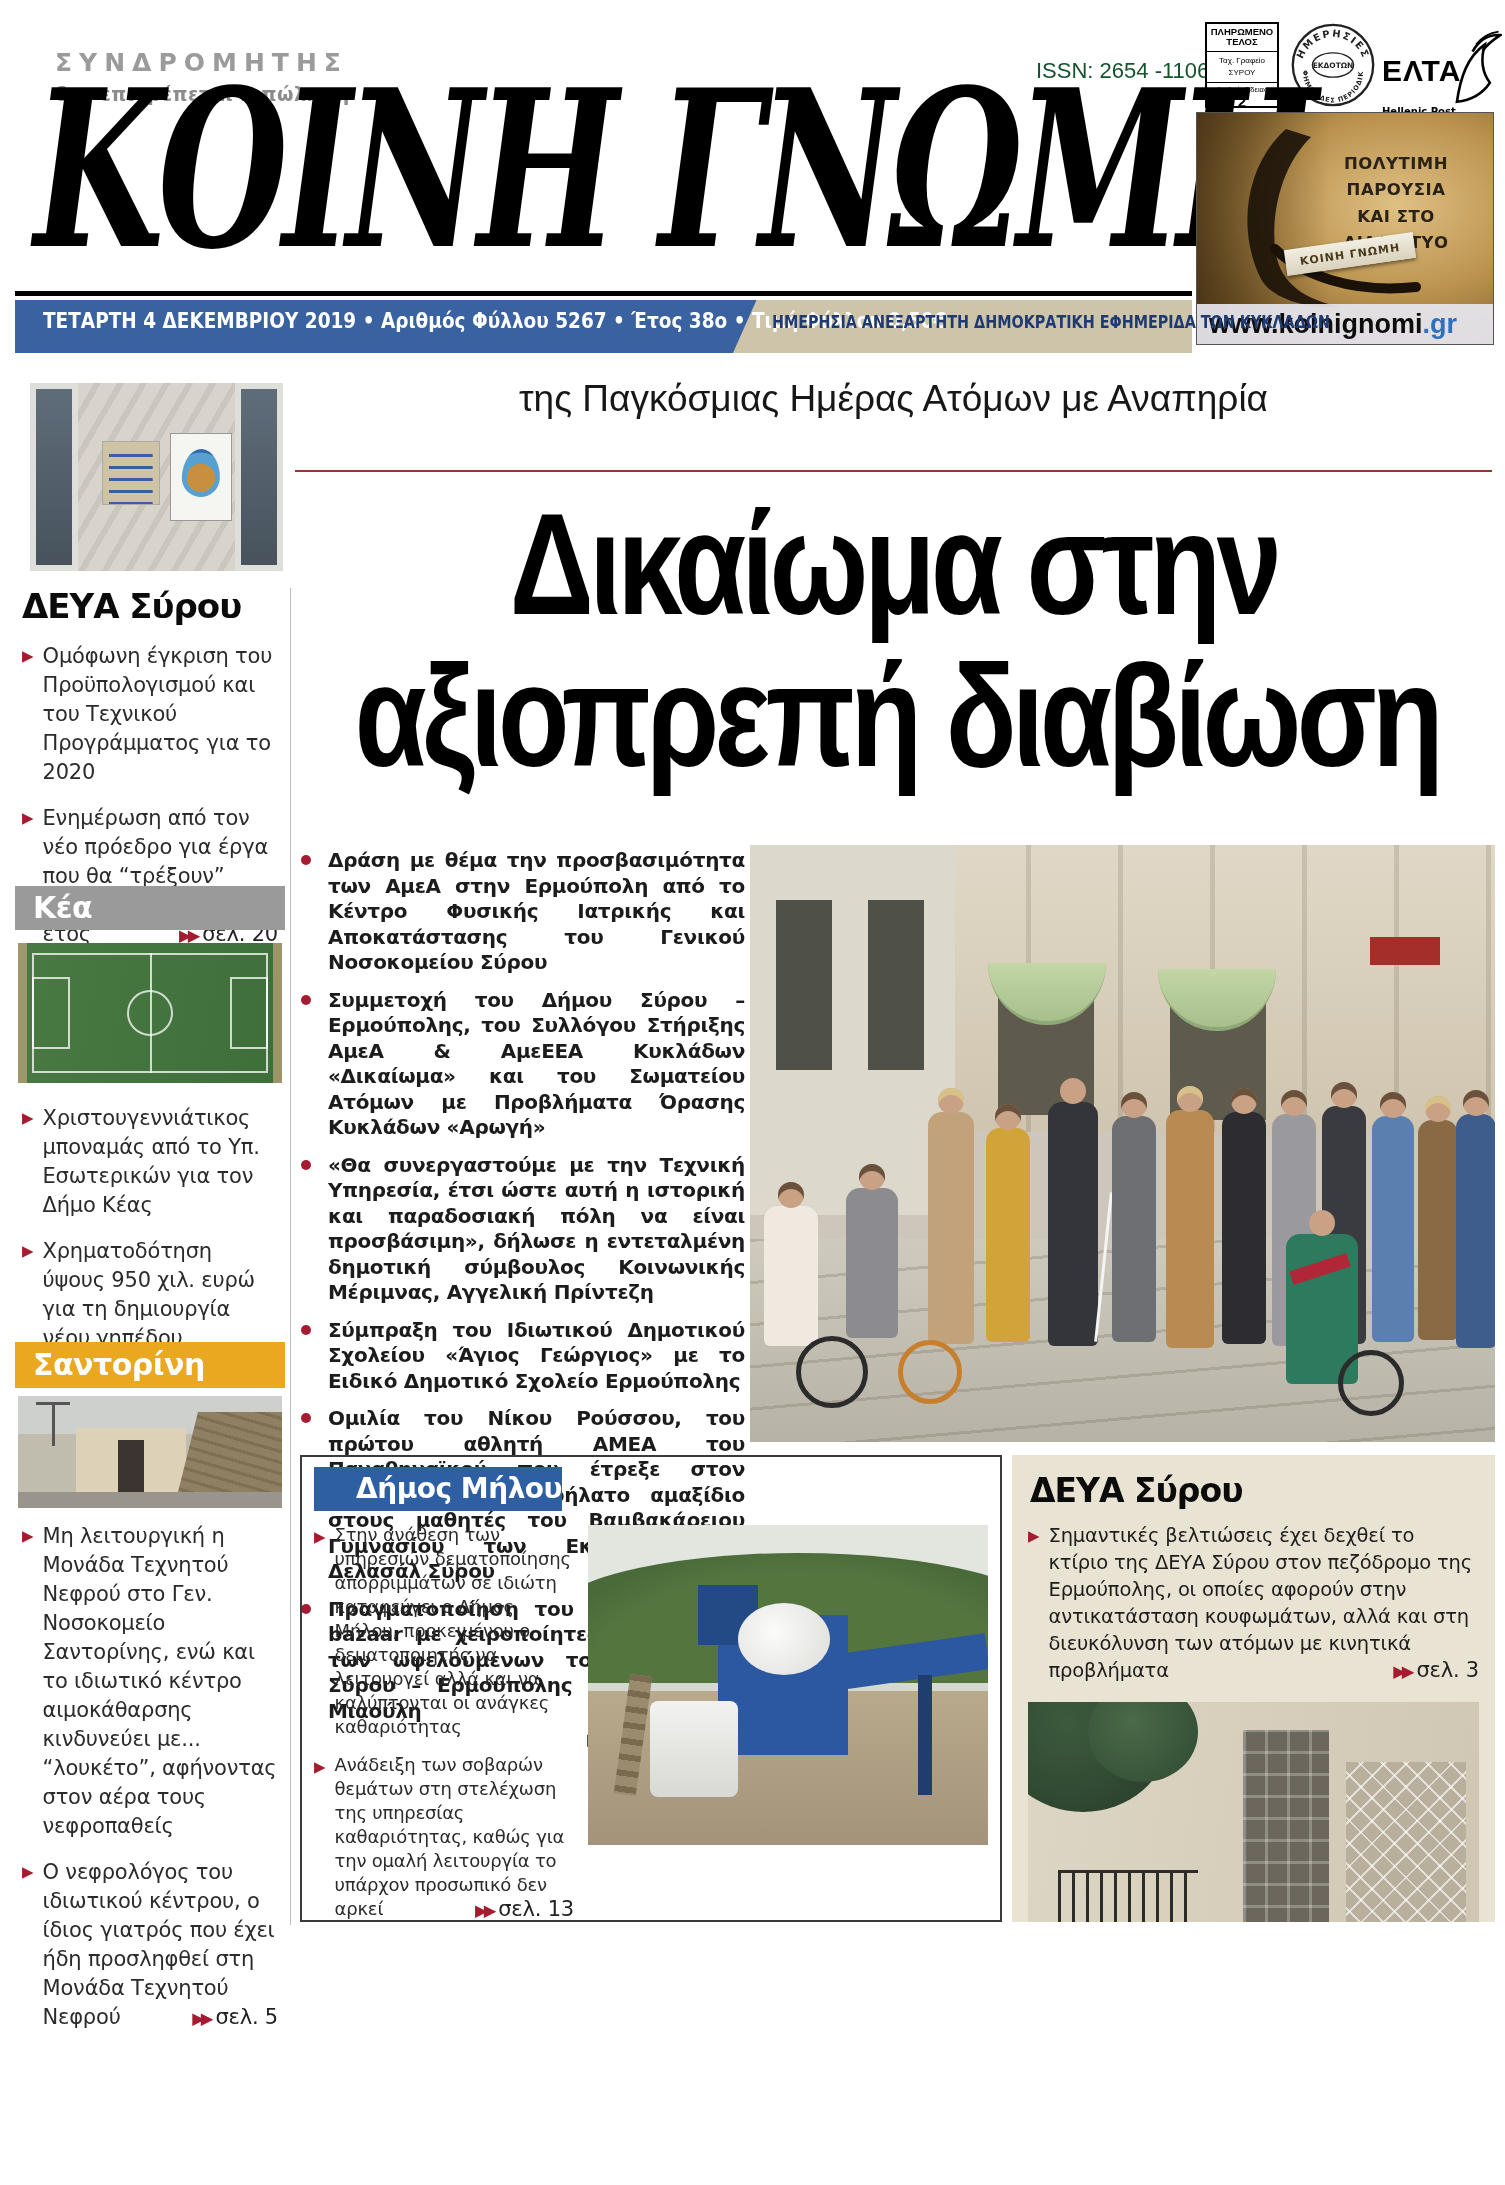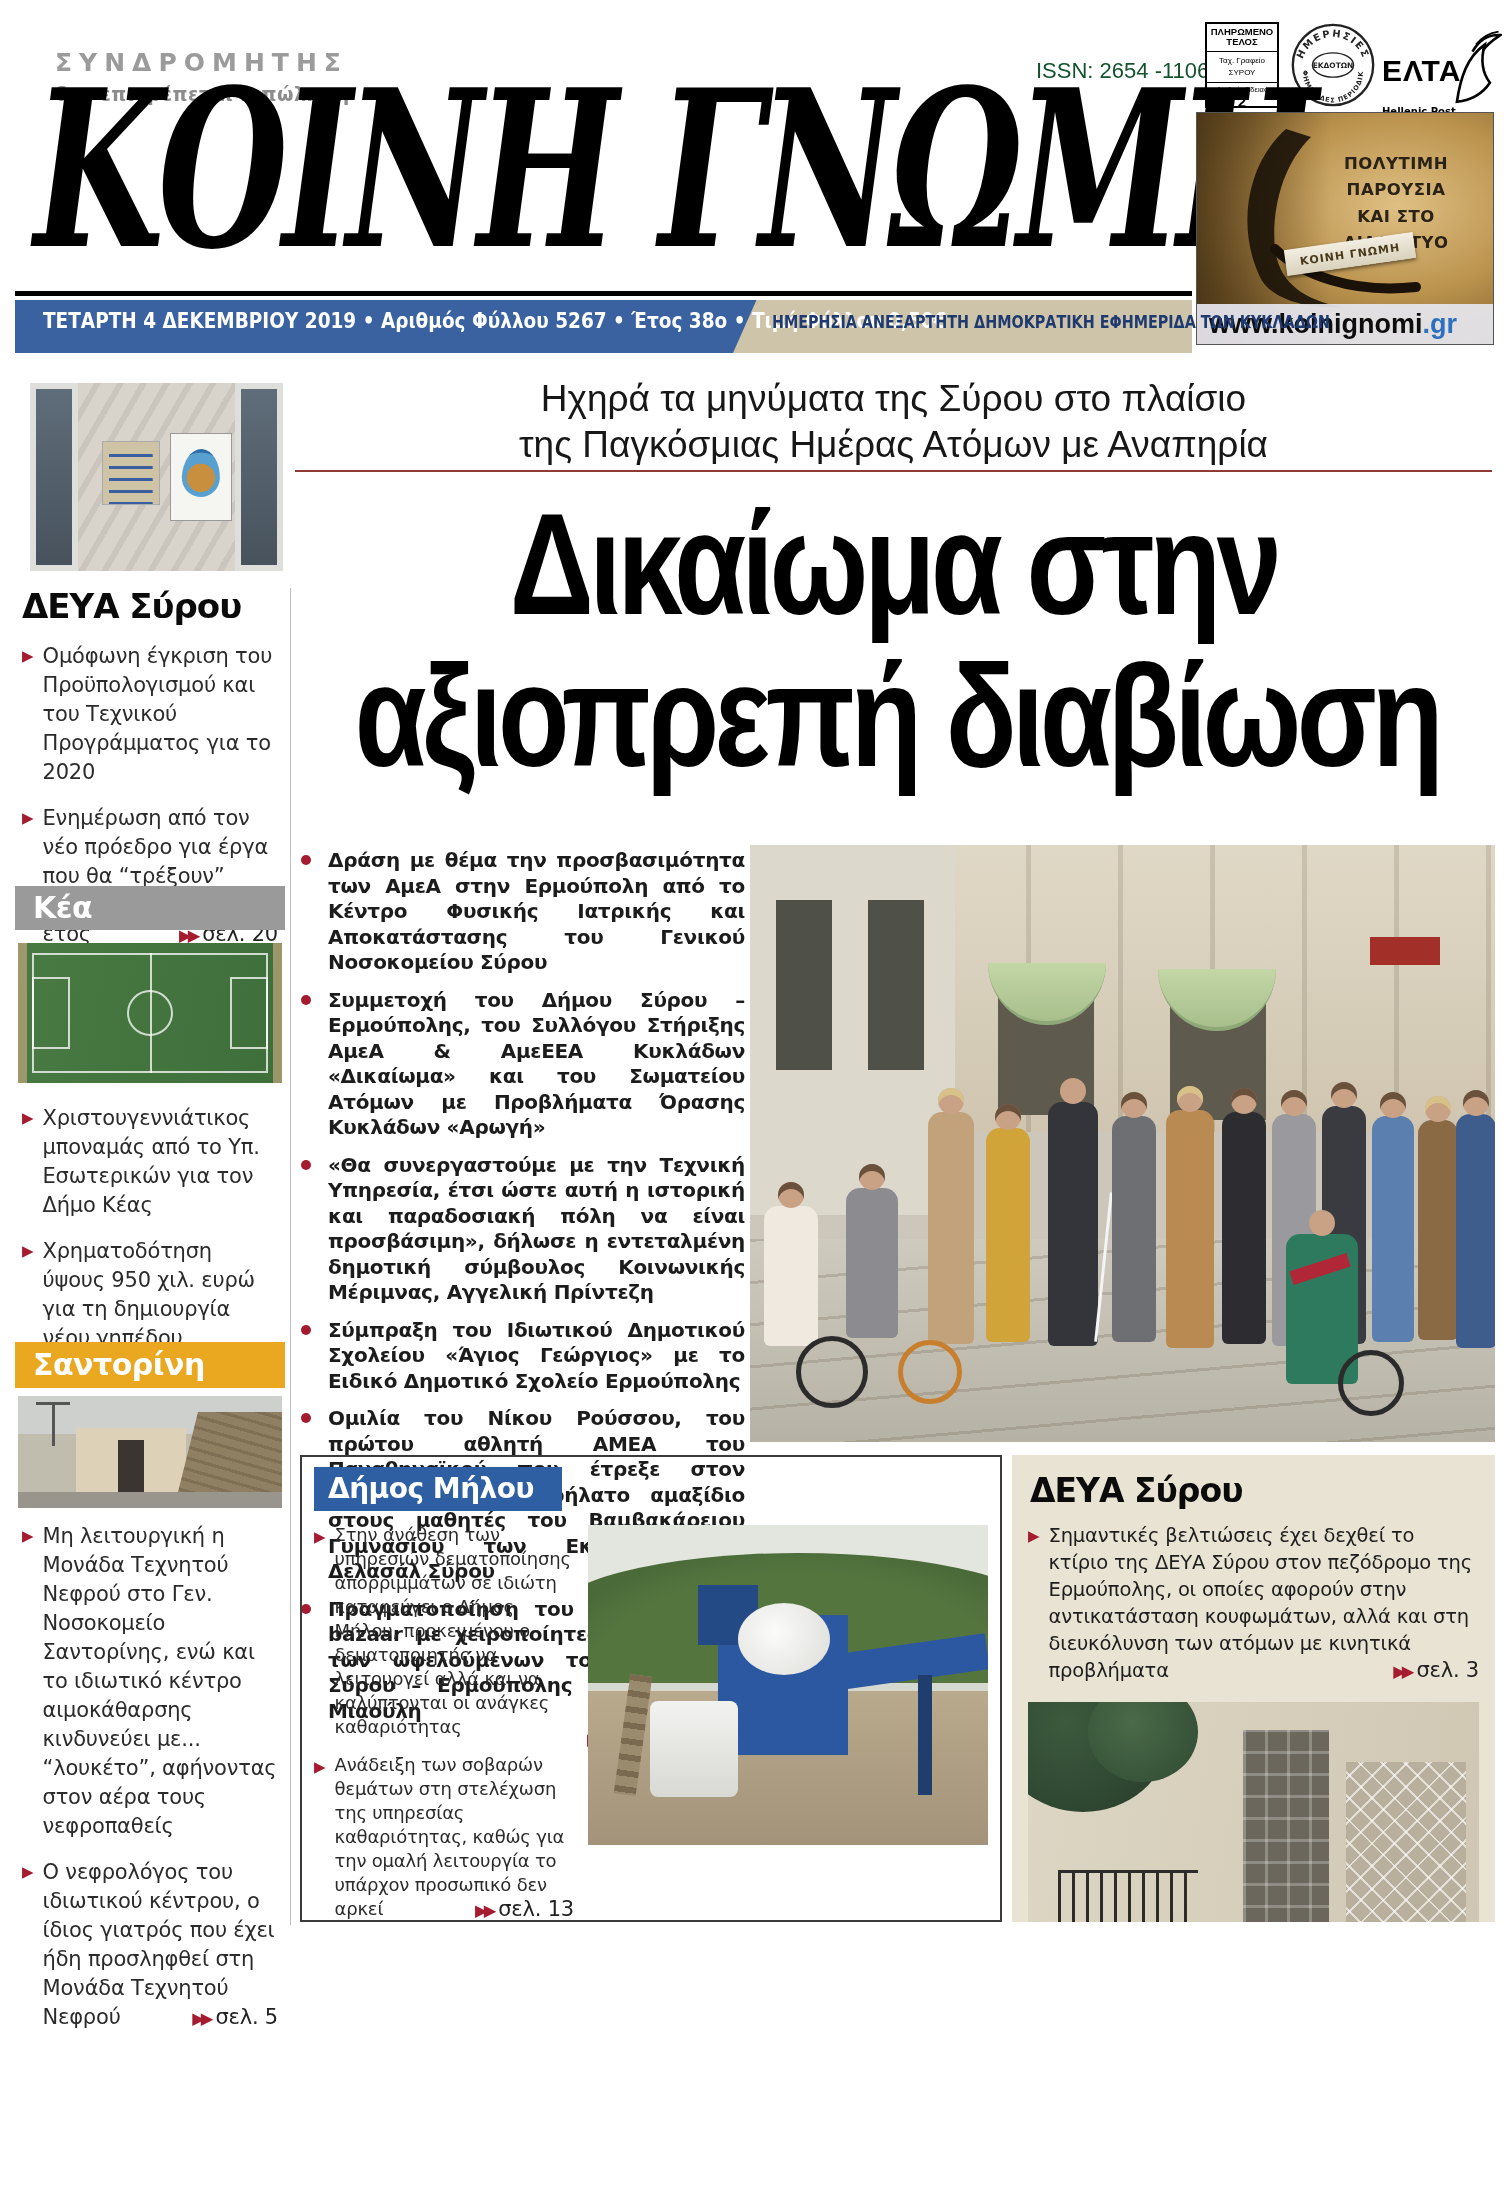--- a/index.html
+++ b/index.html
@@ -110,21 +110,21 @@
   .p{position:absolute;border-radius:14px 14px 6px 6px;}
   .p .h{position:absolute;left:50%;top:-24px;width:26px;height:26px;margin-left:-13px;border-radius:50%;background:#c9a184;}
   .p .h.dkh{box-shadow:inset 0 7px 0 rgba(55,38,22,.65);}
   .p .h.blh{box-shadow:inset 0 7px 0 rgba(216,196,138,.9);}
   .wheel{position:absolute;border:5px solid #2b2b2b;border-radius:50%;background:transparent;}
   .cane{position:absolute;width:3px;background:#f4f4f4;transform:rotate(6deg);}
   .stripe{position:absolute;left:4px;top:28px;width:60px;height:14px;background:#b02838;transform:rotate(-18deg);}
 
   
   .milos{position:absolute;left:300px;top:1455px;width:702px;height:467px;border:2px solid #3a3a3a;padding:10px 12px;overflow:hidden;}
-  .milos .hdr{width:248px;height:44px;background:var(--section_blue);color:#fff;font-weight:bold;font-size:28px;line-height:44px;padding-left:14px;letter-spacing:-.5px;margin-bottom:12px;}
+  .milos .hdr{width:248px;height:44px;background:var(--section_blue);color:#fff;font-weight:bold;font-size:28px;line-height:44px;padding-left:14px;letter-spacing:-.5px;margin-bottom:12px;text-align:right;}
   .milos .photo{float:right;width:400px;height:320px;margin:2px 0 10px 14px;position:relative;overflow:hidden;background:linear-gradient(#e3e6df 0 22%,#d6d9d0 22%);}
   .milos .hill{position:absolute;left:-40px;top:28px;width:500px;height:130px;background:radial-gradient(ellipse at 50% 100%,#55753f 0 60%,#4a6b39 75%);border-radius:50% 50% 0 0;}
   .milos .ground{position:absolute;left:0;bottom:0;width:100%;height:48%;background:linear-gradient(#b9aa8d,#a2937a);}
   .milos .mach{position:absolute;background:#2b58a0;}
   .milos .roll{position:absolute;left:150px;top:78px;width:92px;height:72px;background:radial-gradient(circle at 40% 40%,#fbfbfa,#dcdcd8);border-radius:50%;}
   .milos .bale{position:absolute;left:62px;top:176px;width:88px;height:96px;background:linear-gradient(#f2f2f0,#d8d8d4);border-radius:8px;}
   .milos .ladder{position:absolute;left:34px;top:150px;width:22px;height:120px;background:repeating-linear-gradient(180deg,#7a6a50 0 6px,transparent 6px 16px),linear-gradient(#9a8a6e,#9a8a6e);transform:rotate(8deg);}
   .milos .mtxt{font-size:18px;line-height:24px;color:#1e1e1e;}
   .milos .mtxt .sb-item{margin-bottom:14px;}
   .milos .mtxt .sb-body{font-size:18px;line-height:24px;}
@@ -306,21 +306,20 @@
     <div class="sb-item">
       <span class="tri">▶</span>
       <div class="sb-body">
         <span>Ο νεφρολόγος του ιδιωτικού κέντρου, ο ίδιος γιατρός που έχει ήδη προσληφθεί στη Μονάδα Τεχνητού Νεφρού</span>
         <span class="pref"><span class="arr">▶▶</span><span>σελ. 5</span></span>
       </div>
     </div>
   </div>
 
   <div class="kicker">
-    <div>Ηχηρά τα μηνύματα της Σύρου στο πλαίσιο</div>
     <div>της Παγκόσμιας Ημέρας Ατόμων με Αναπηρία</div>
   </div>
   <div class="redrule"></div>
 
   <div class="headline">
     <div class="l">Δικαίωμα στην</div>
     <div class="l">αξιοπρεπή διαβίωση</div>
   </div>
 
   <div class="m-bullets">

